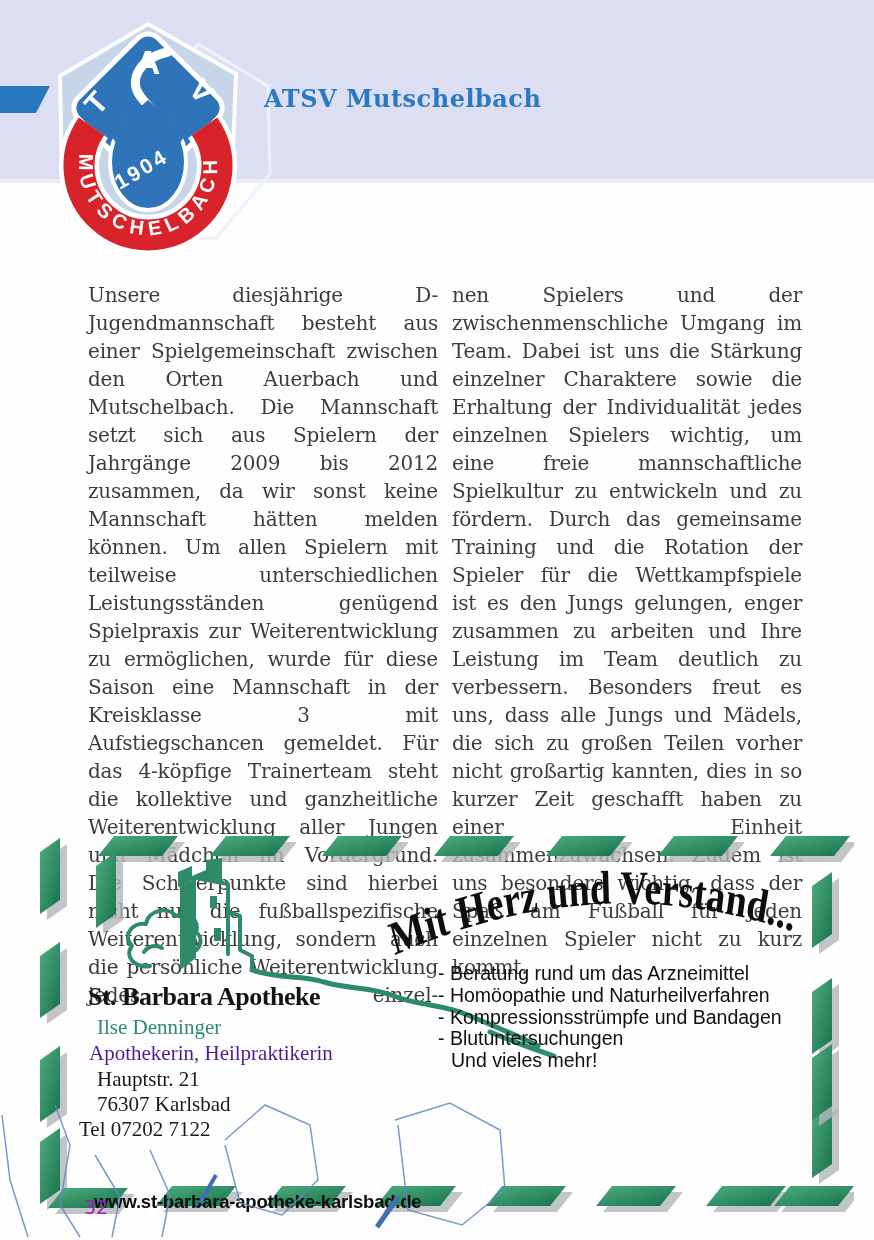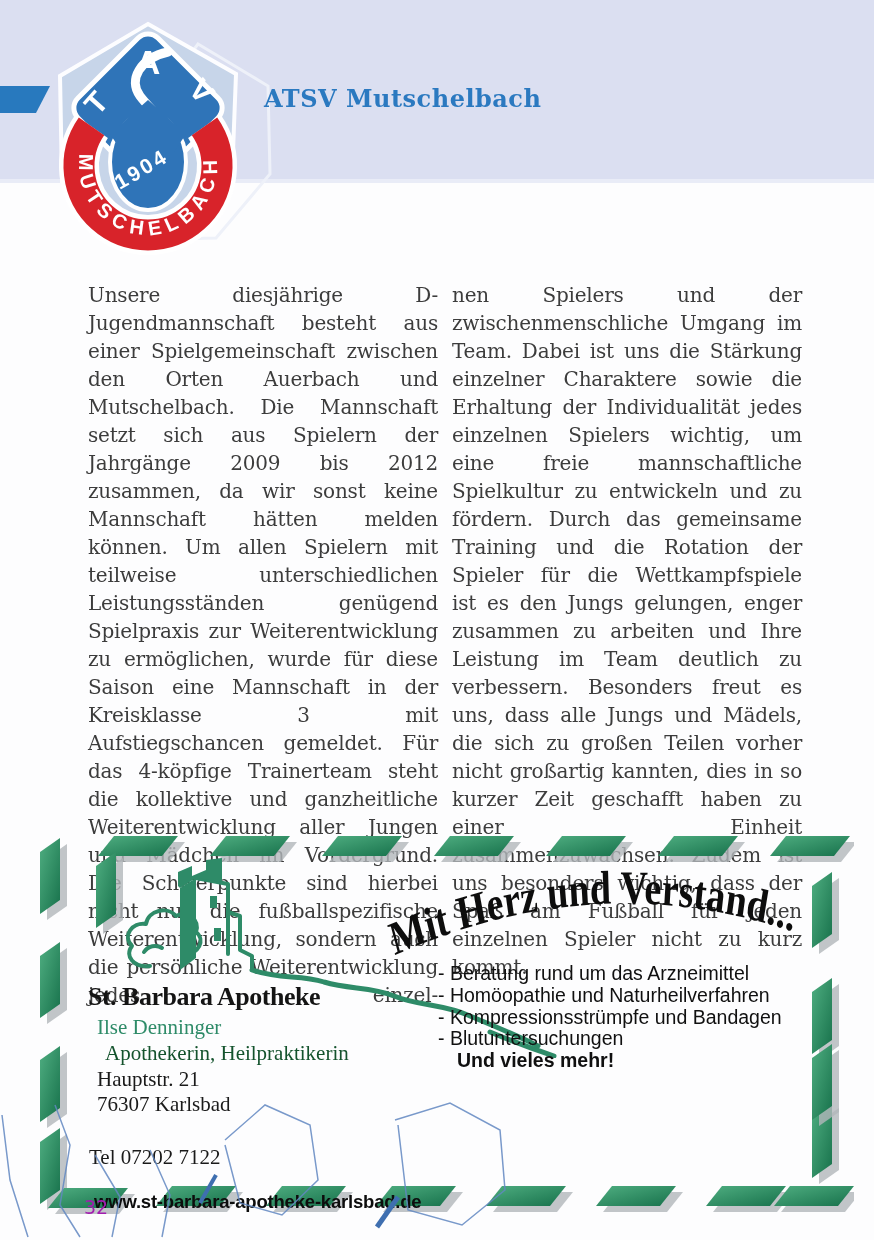--- a/index.html
+++ b/index.html
@@ -31,37 +31,37 @@
   }
   .col1{left:88px;text-align-last:justify;}
   .col2{left:452px;}
   
   .ad-border{position:absolute;left:38px;top:836px;pointer-events:none;}
   .castle{position:absolute;left:110px;top:858px;pointer-events:none;}
   .slogan-arc{position:absolute;left:378px;top:852px;transform:scale(1,1.25);transform-origin:0 0;pointer-events:none;}
   .pharm{position:absolute;font-family:"Liberation Serif",serif;white-space:nowrap;}
   .pharm-name{left:88px;top:982px;font-size:26px;font-weight:700;color:#141414;letter-spacing:-0.5px;text-align:center;}
   .pharm-owner{left:97px;top:1015px;font-size:21px;color:#2e8b68;}
-  .pharm-owner-title{left:105px;top:1041px;font-size:21px;color:#14532d;}
+  .pharm-owner-title{left:89px;top:1041px;font-size:21px;color:#4c1d95;}
   .pharm-street{left:97px;top:1067px;font-size:21px;color:#1a1a1a;}
   .pharm-city{left:97px;top:1092px;font-size:21px;color:#1a1a1a;}
-  .pharm-phone{left:89px;top:1117px;font-size:21px;color:#1a1a1a;margin-top:28px;}
+  .pharm-phone{left:79px;top:1117px;font-size:21px;color:#1a1a1a;}
   .pharm-web{
     position:absolute;left:94px;top:1143px;font-family:"Liberation Sans",sans-serif;
     font-weight:700;font-size:18.5px;color:#0d0d0d;white-space:nowrap;letter-spacing:-0.2px;margin-top:48px;
   }
   .pharm-cert{
     position:absolute;left:114px;top:1161px;font-family:"Liberation Sans",sans-serif;
     font-size:14.5px;color:#222;white-space:nowrap;
   }
   .services{
     position:absolute;left:438px;top:963px;font-family:"Liberation Sans",sans-serif;
     font-size:19.5px;line-height:21.8px;color:#101010;white-space:nowrap;
   }
-  .services-more{font-weight:700;margin-left:19px;}
+  .services-more{font-weight:400;margin-left:13px;}
   .slogan-bottom{
     position:absolute;right:74px;top:1128px;font-family:"Liberation Serif",serif;
     font-weight:700;font-size:33px;color:#0b0b0b;white-space:nowrap;
   }
   .page-number{
     position:absolute;left:84px;top:1196px;font-family:"DejaVu Sans",sans-serif;
     font-size:19px;color:#a21caf;
   }
   .sketch{position:absolute;left:0;top:1085px;pointer-events:none;}
 </style>

